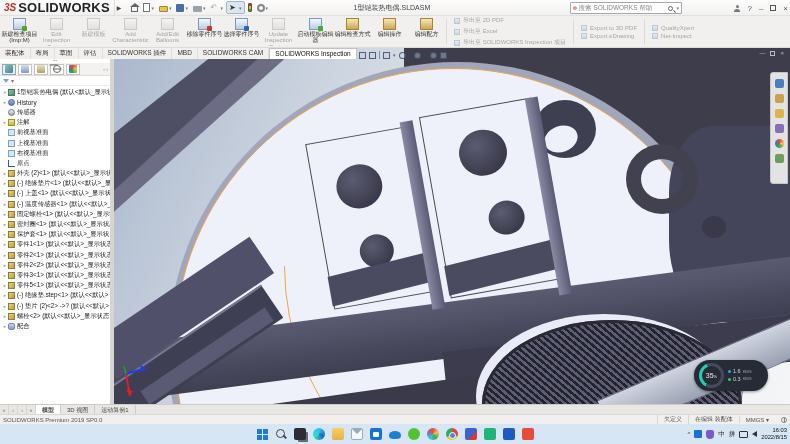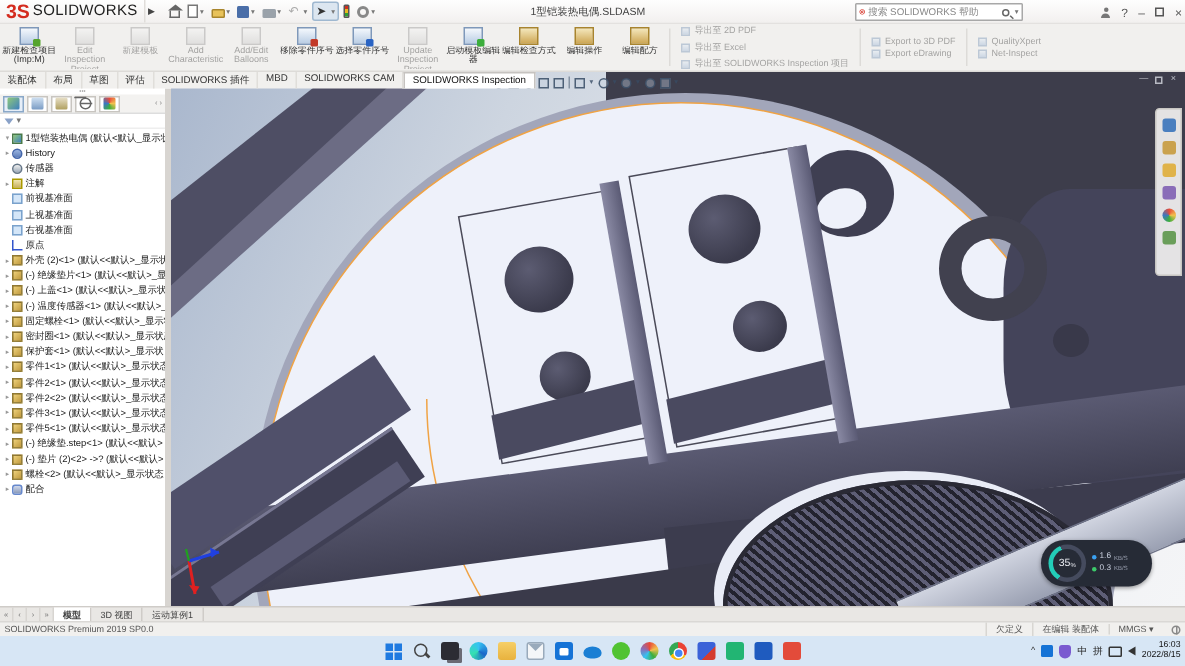--- a/index.html
+++ b/index.html
@@ -1,22 +1,22 @@
 <!DOCTYPE html>
 <html><head>
 <meta charset="utf-8">
 <style>
   *{margin:0;padding:0;box-sizing:border-box}
   html,body{width:790px;height:444px;overflow:hidden}
   body{font-family:"Liberation Sans","DejaVu Sans",sans-serif;position:relative;background:#fff;color:#333}
   
   .titlebar{position:absolute;left:0;top:0;right:0;height:16px;background:linear-gradient(#fefefe,#f2f0ef);border-bottom:1px solid #e3e1df;display:flex;align-items:center;z-index:40;font-size:9px}
   .logo{display:flex;align-items:center;gap:2px;padding:0 4px;height:100%;border-right:1px solid #e0ddda}
-  .logo-mark{color:#d42b1e;font-weight:bold;font-size:13px}
-  .logo-text{font-weight:normal;font-size:10px;color:#222;letter-spacing:.2px}
+  .logo-mark{color:#d42b1e;font-weight:bold;font-style:italic;font-size:10px}
+  .logo-text{font-weight:bold;font-size:13px;color:#222;letter-spacing:.2px}
   .logo-arrow{font-size:6px;color:#444;margin-left:2px}
   .qat{display:flex;align-items:center;gap:1px;margin-left:8px}
   .qbtn{display:flex;align-items:center;height:13px;padding:0 2px;border-radius:2px;color:#555}
   .qbtn.pressed{background:#dce6f0;border:1px solid #9fb8d0}
   .qico{width:9px;height:9px;display:inline-block;position:relative}
   .qi-home{border:1px solid #666;border-top:none;width:7px;height:5px;margin-top:3px}
   .qi-home::before{content:"";position:absolute;left:-2px;top:-4px;border-left:5px solid transparent;border-right:5px solid transparent;border-bottom:4px solid #666}
   .qi-doc{border:1px solid #777;background:#fff;width:7px;height:9px}
   .qi-open{background:#e8c25a;border:1px solid #a8852c;width:9px;height:6px;margin-top:2px;border-radius:1px}
   .qi-save{background:#4a6ea8;width:8px;height:8px;border-radius:1px}

